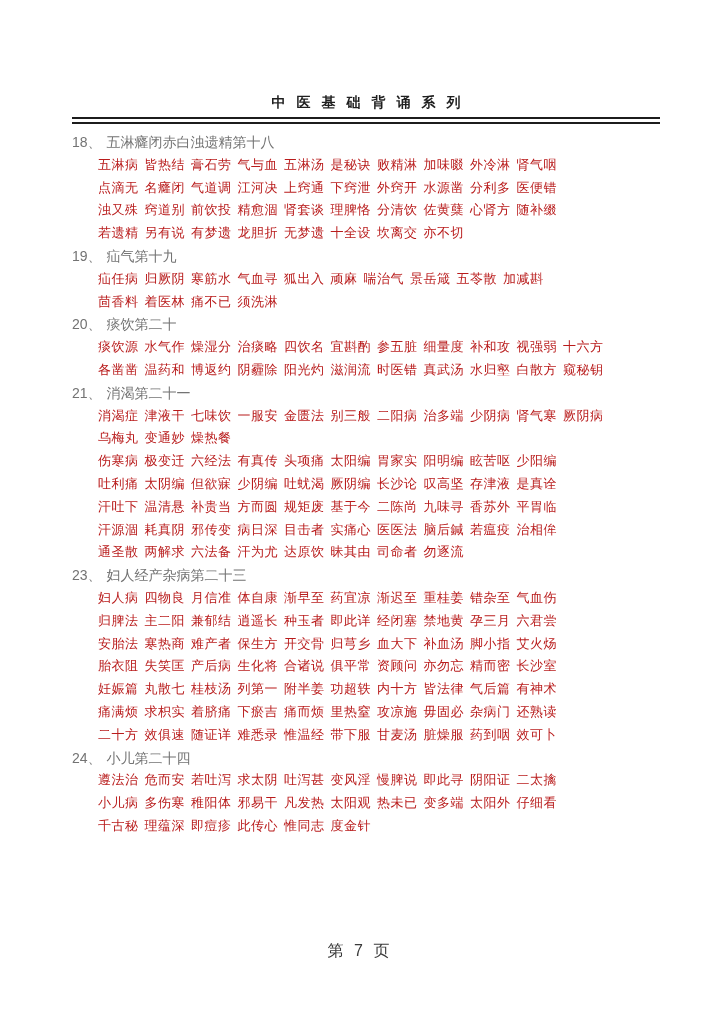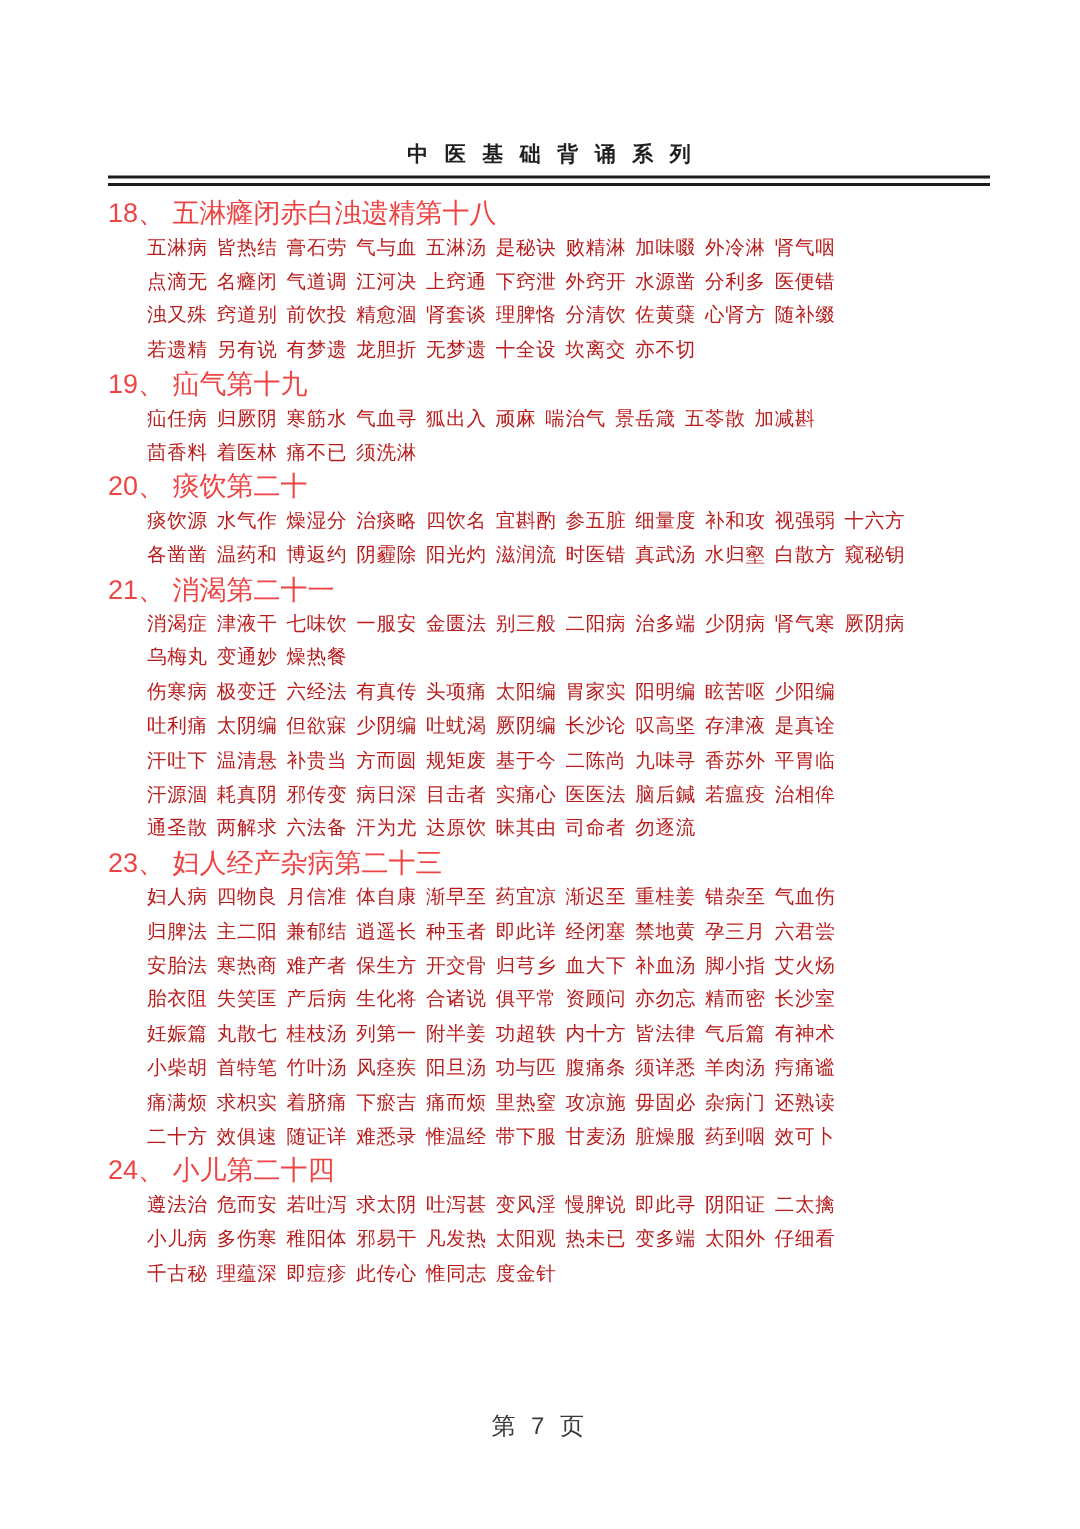--- a/index.html
+++ b/index.html
@@ -27,22 +27,22 @@
   }
   .double-rule{
     height:3px;
     border-top:2px solid #1c1c1c;
     border-bottom:2px solid #1c1c1c;
     margin-bottom:7px;
   }
   .sections{ }
   .section{ }
   .sec-head{
-    color:#ef4444;
-    font-size:18px;
+    color:#737373;
+    font-size:14px;
     line-height:22.8px;
     white-space:nowrap;
     font-weight:500;
   }
   .sec-head .num{ margin-right:5px; }
   .verse-row{
     padding-left:26px;
     font-size:13px;
     line-height:22.8px;
     color:#b91c1c;
@@ -95,21 +95,20 @@
         <div class="verse-row"><span class="verse-item">汗源涸</span><span class="verse-item">耗真阴</span><span class="verse-item">邪传变</span><span class="verse-item">病日深</span><span class="verse-item">目击者</span><span class="verse-item">实痛心</span><span class="verse-item">医医法</span><span class="verse-item">脑后鍼</span><span class="verse-item">若瘟疫</span><span class="verse-item">治相侔</span></div>
         <div class="verse-row"><span class="verse-item">通圣散</span><span class="verse-item">两解求</span><span class="verse-item">六法备</span><span class="verse-item">汗为尤</span><span class="verse-item">达原饮</span><span class="verse-item">昧其由</span><span class="verse-item">司命者</span><span class="verse-item">勿逐流</span></div>
       </div>
       <div class="section">
         <div class="sec-head"><span class="num">23、</span><span>妇人经产杂病第二十三</span></div>
         <div class="verse-row"><span class="verse-item">妇人病</span><span class="verse-item">四物良</span><span class="verse-item">月信准</span><span class="verse-item">体自康</span><span class="verse-item">渐早至</span><span class="verse-item">药宜凉</span><span class="verse-item">渐迟至</span><span class="verse-item">重桂姜</span><span class="verse-item">错杂至</span><span class="verse-item">气血伤</span></div>
         <div class="verse-row"><span class="verse-item">归脾法</span><span class="verse-item">主二阳</span><span class="verse-item">兼郁结</span><span class="verse-item">逍遥长</span><span class="verse-item">种玉者</span><span class="verse-item">即此详</span><span class="verse-item">经闭塞</span><span class="verse-item">禁地黄</span><span class="verse-item">孕三月</span><span class="verse-item">六君尝</span></div>
         <div class="verse-row"><span class="verse-item">安胎法</span><span class="verse-item">寒热商</span><span class="verse-item">难产者</span><span class="verse-item">保生方</span><span class="verse-item">开交骨</span><span class="verse-item">归芎乡</span><span class="verse-item">血大下</span><span class="verse-item">补血汤</span><span class="verse-item">脚小指</span><span class="verse-item">艾火炀</span></div>
         <div class="verse-row"><span class="verse-item">胎衣阻</span><span class="verse-item">失笑匡</span><span class="verse-item">产后病</span><span class="verse-item">生化将</span><span class="verse-item">合诸说</span><span class="verse-item">俱平常</span><span class="verse-item">资顾问</span><span class="verse-item">亦勿忘</span><span class="verse-item">精而密</span><span class="verse-item">长沙室</span></div>
         <div class="verse-row"><span class="verse-item">妊娠篇</span><span class="verse-item">丸散七</span><span class="verse-item">桂枝汤</span><span class="verse-item">列第一</span><span class="verse-item">附半姜</span><span class="verse-item">功超轶</span><span class="verse-item">内十方</span><span class="verse-item">皆法律</span><span class="verse-item">气后篇</span><span class="verse-item">有神术</span></div>
-        <div class="verse-row"><span class="verse-item">小柴胡</span><span class="verse-item">首特笔</span><span class="verse-item">竹叶汤</span><span class="verse-item">风痉疾</span><span class="verse-item">阳旦汤</span><span class="verse-item">功与匹</span><span class="verse-item">腹痛条</span><span class="verse-item">须详悉</span><span class="verse-item">羊肉汤</span><span class="verse-item">疞痛谧</span></div>
         <div class="verse-row"><span class="verse-item">痛满烦</span><span class="verse-item">求枳实</span><span class="verse-item">着脐痛</span><span class="verse-item">下瘀吉</span><span class="verse-item">痛而烦</span><span class="verse-item">里热窒</span><span class="verse-item">攻凉施</span><span class="verse-item">毋固必</span><span class="verse-item">杂病门</span><span class="verse-item">还熟读</span></div>
         <div class="verse-row"><span class="verse-item">二十方</span><span class="verse-item">效俱速</span><span class="verse-item">随证详</span><span class="verse-item">难悉录</span><span class="verse-item">惟温经</span><span class="verse-item">带下服</span><span class="verse-item">甘麦汤</span><span class="verse-item">脏燥服</span><span class="verse-item">药到咽</span><span class="verse-item">效可卜</span></div>
       </div>
       <div class="section">
         <div class="sec-head"><span class="num">24、</span><span>小儿第二十四</span></div>
         <div class="verse-row"><span class="verse-item">遵法治</span><span class="verse-item">危而安</span><span class="verse-item">若吐泻</span><span class="verse-item">求太阴</span><span class="verse-item">吐泻甚</span><span class="verse-item">变风淫</span><span class="verse-item">慢脾说</span><span class="verse-item">即此寻</span><span class="verse-item">阴阳证</span><span class="verse-item">二太擒</span></div>
         <div class="verse-row"><span class="verse-item">小儿病</span><span class="verse-item">多伤寒</span><span class="verse-item">稚阳体</span><span class="verse-item">邪易干</span><span class="verse-item">凡发热</span><span class="verse-item">太阳观</span><span class="verse-item">热未已</span><span class="verse-item">变多端</span><span class="verse-item">太阳外</span><span class="verse-item">仔细看</span></div>
         <div class="verse-row"><span class="verse-item">千古秘</span><span class="verse-item">理蕴深</span><span class="verse-item">即痘疹</span><span class="verse-item">此传心</span><span class="verse-item">惟同志</span><span class="verse-item">度金针</span></div>
       </div>
     </div>

